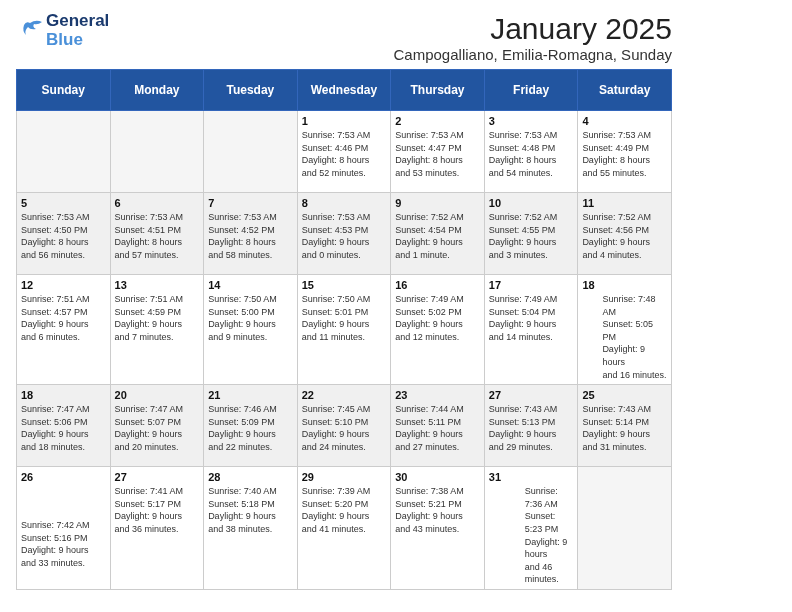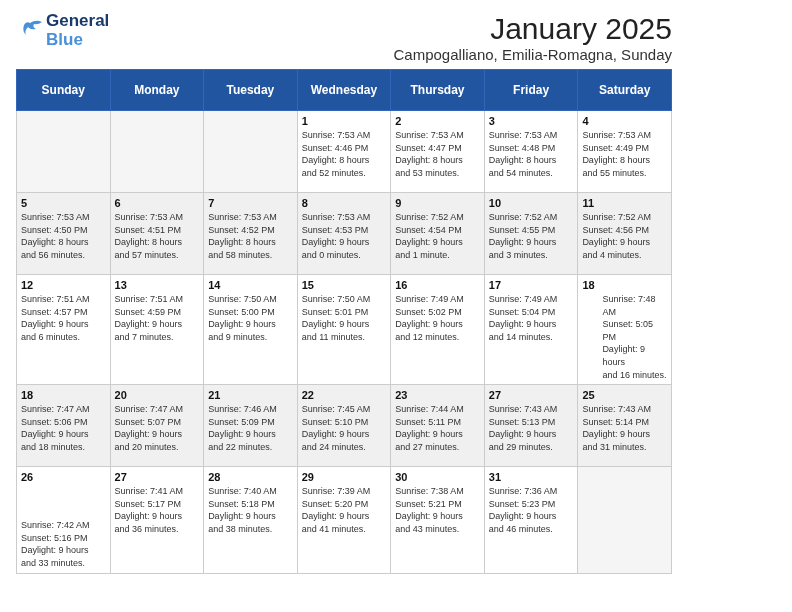--- a/index.html
+++ b/index.html
@@ -334,21 +334,21 @@
           </td>
           <td>
             <div class="day-number">30</div>
             <div class="day-info" style="white-space: pre-line;">Sunrise: 7:38 AM
 Sunset: 5:21 PM
 Daylight: 9 hours
 and 43 minutes.</div>
           </td>
           <td>
             <div class="day-number">31</div>
-            <div class="day-info" style="white-space: pre-line;">Sunrise: 7:36 AM
+            <div class="day-info" style="white-space: pre-line; margin-left: 36px;">Sunrise: 7:36 AM
 Sunset: 5:23 PM
 Daylight: 9 hours
 and 46 minutes.</div>
           </td>
           <td class="empty"></td>
         </tr>
       </tbody>
   </table>
 </div>
 

